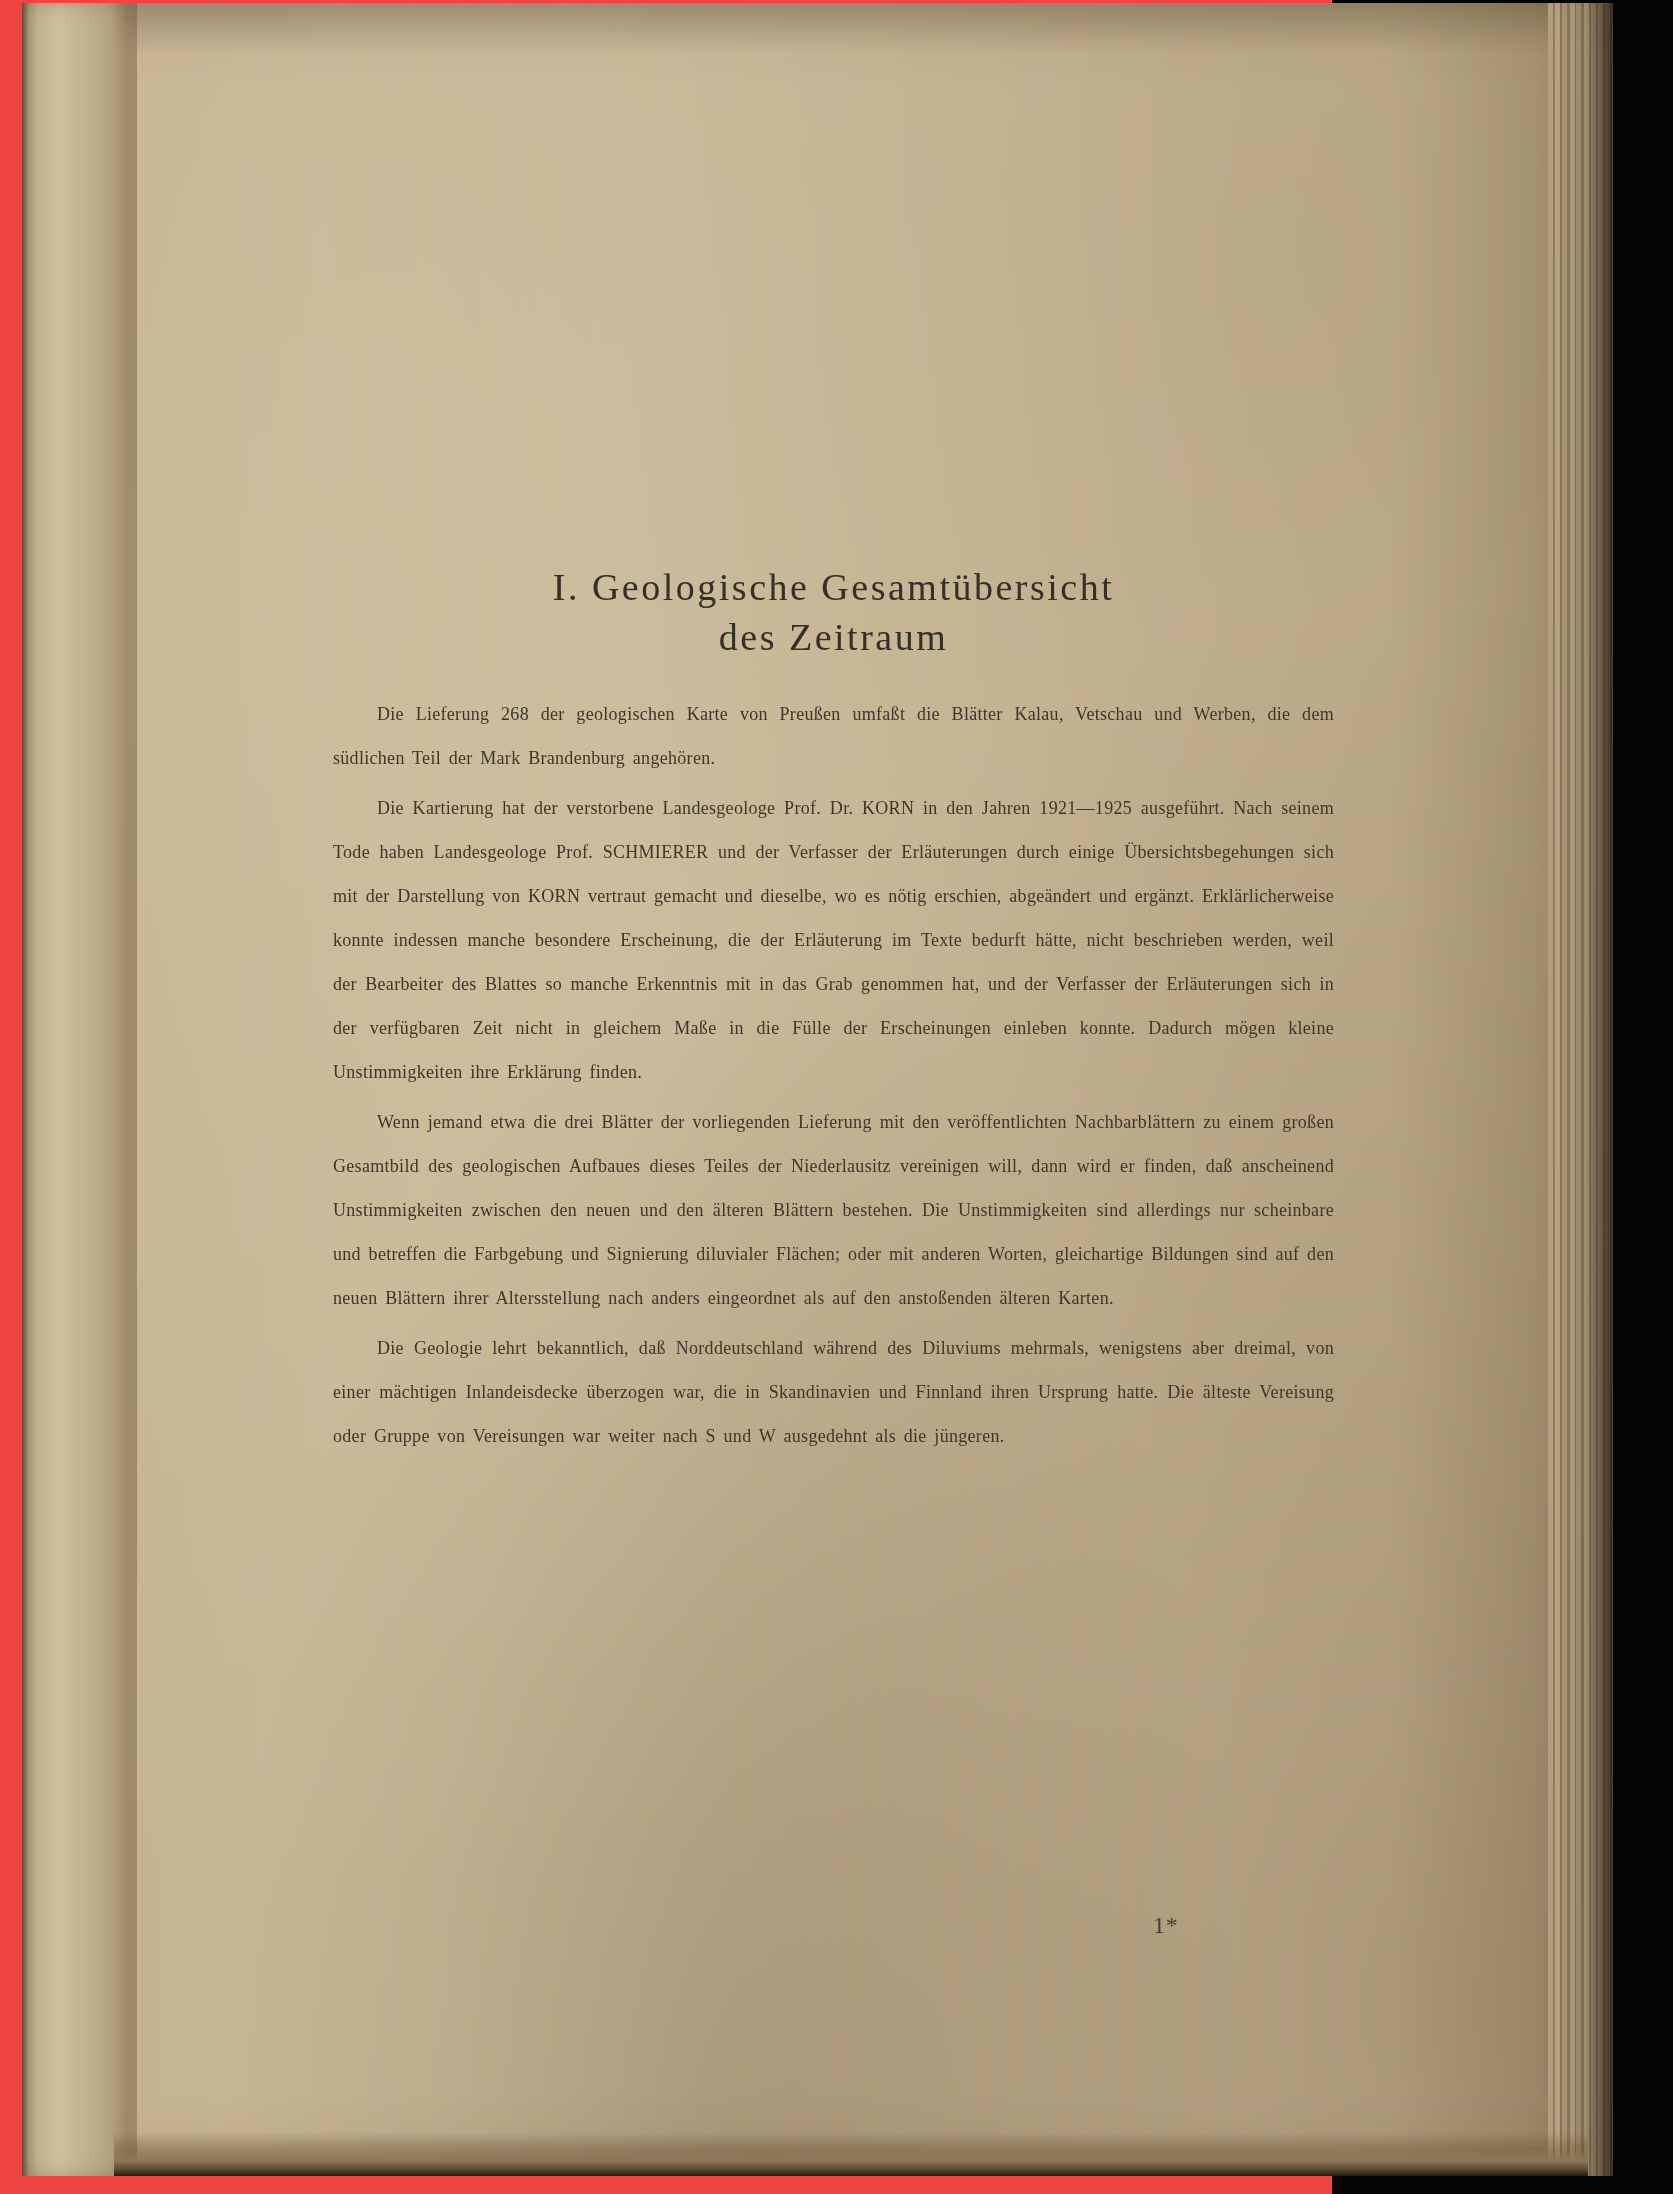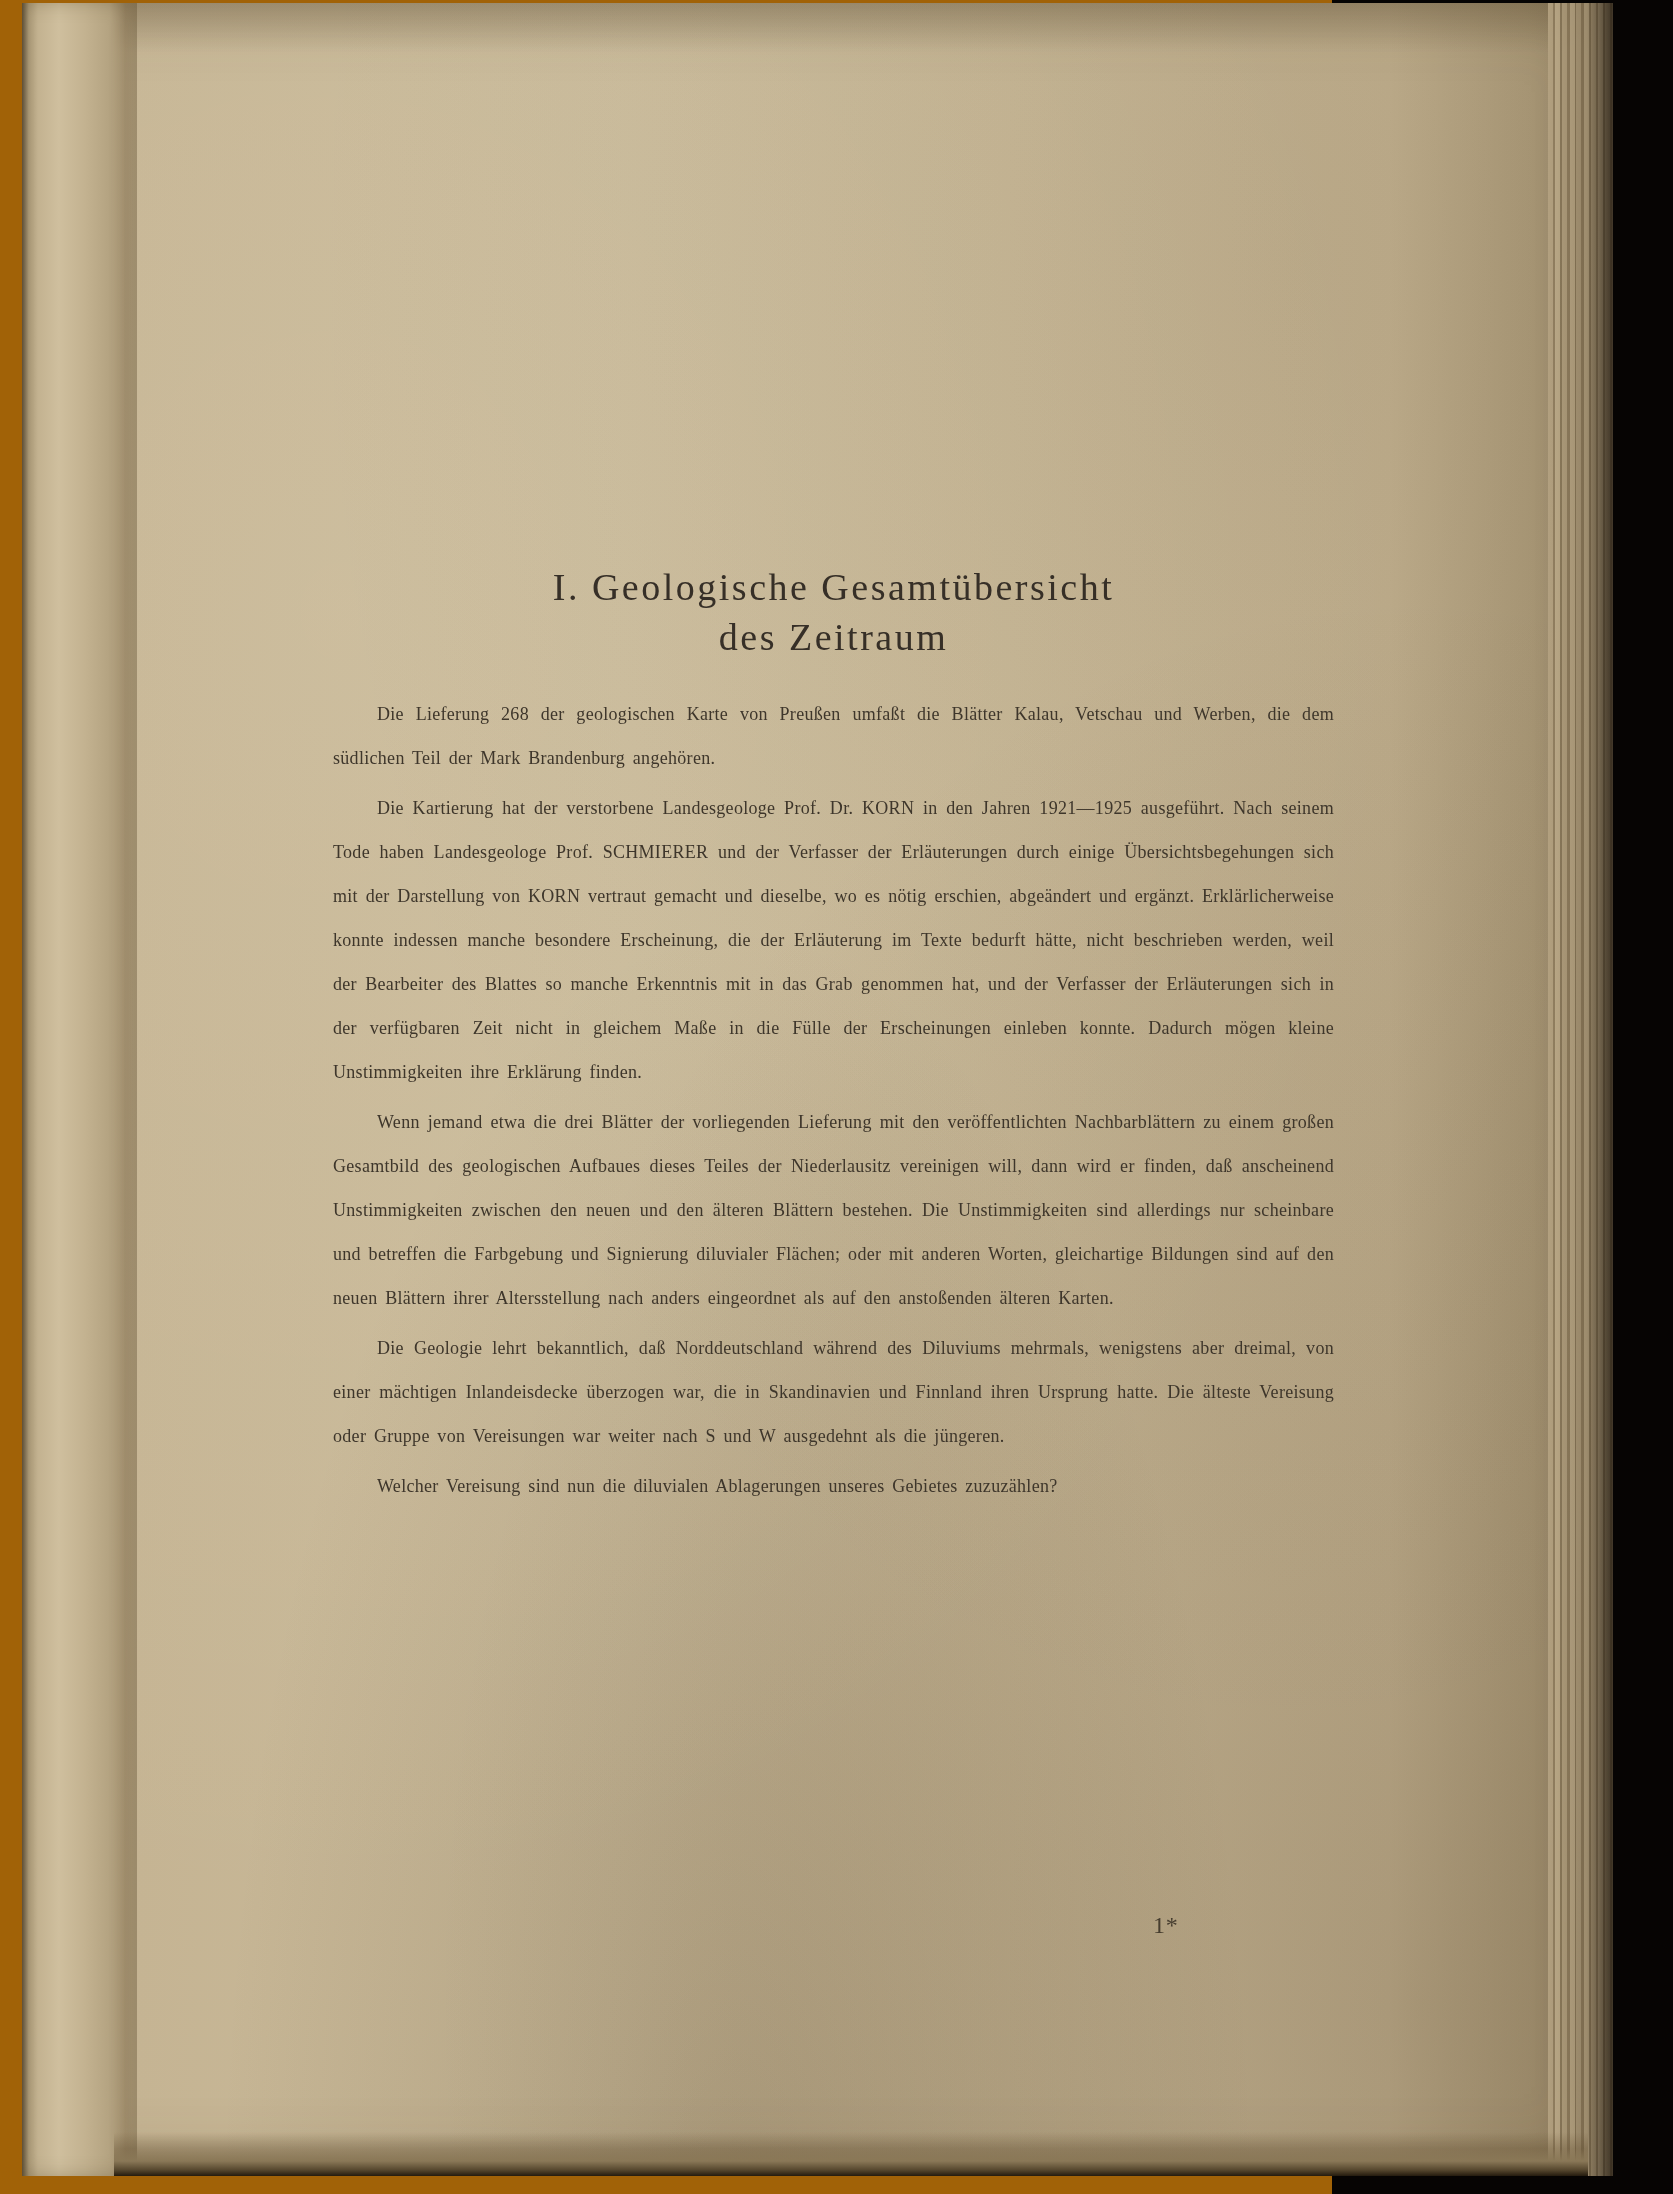--- a/index.html
+++ b/index.html
@@ -8,21 +8,21 @@
     background: #060403;
     width: 1673px;
     height: 2194px;
     overflow: hidden;
   }
 
   .scan {
     position: relative;
     width: 1332px;
     height: 2194px;
-    background: #a16207;
+    background: #ef4444;
   }
 
   
   .paper {
     position: absolute;
     left: 22px;
     top: 3.3px;
     width: 1591px;
     height: 2173px;
     background:
@@ -143,20 +143,19 @@
     <div class="content">
       <h1 class="chapter-title">
         <span>I. Geologische Gesamtübersicht</span><br>
         <span>des Zeitraum</span>
       </h1>
 
       <p class="body-par">Die Lieferung 268 der geologischen Karte von Preußen umfaßt die Blätter Kalau, Vetschau und Werben, die dem südlichen Teil der Mark Brandenburg angehören.</p>
       <p class="body-par">Die Kartierung hat der verstorbene Landesgeologe Prof. Dr. KORN in den Jahren 1921—1925 ausgeführt. Nach seinem Tode haben Landes­geologe Prof. SCHMIERER und der Verfasser der Erläuterungen durch einige Übersichtsbegehungen sich mit der Darstellung von KORN vertraut gemacht und dieselbe, wo es nötig erschien, abge­ändert und ergänzt. Erklärlicherweise konnte indessen manche be­sondere Erscheinung, die der Erläuterung im Texte bedurft hätte, nicht beschrieben werden, weil der Bearbeiter des Blattes so manche Erkenntnis mit in das Grab genommen hat, und der Verfasser der Erläuterungen sich in der verfügbaren Zeit nicht in gleichem Maße in die Fülle der Erscheinungen einleben konnte. Dadurch mögen kleine Unstimmigkeiten ihre Erklärung finden.</p>
       <p class="body-par">Wenn jemand etwa die drei Blätter der vorliegenden Lieferung mit den veröffentlichten Nachbarblättern zu einem großen Gesamt­bild des geologischen Aufbaues dieses Teiles der Niederlausitz vereinigen will, dann wird er finden, daß anscheinend Unstimmig­keiten zwischen den neuen und den älteren Blättern bestehen. Die Unstimmigkeiten sind allerdings nur scheinbare und betreffen die Farbgebung und Signierung diluvialer Flächen; oder mit anderen Worten, gleichartige Bildungen sind auf den neuen Blättern ihrer Altersstellung nach anders eingeordnet als auf den anstoßenden älte­ren Karten.</p>
       <p class="body-par">Die Geologie lehrt bekanntlich, daß Norddeutschland während des Diluviums mehrmals, wenigstens aber dreimal, von einer mächti­gen Inlandeisdecke überzogen war, die in Skandinavien und Finn­land ihren Ursprung hatte. Die älteste Vereisung oder Gruppe von Vereisungen war weiter nach S und W ausgedehnt als die jüngeren.</p>
-      <p class="body-par">Welcher Vereisung sind nun die diluvialen Ablagerungen unseres Gebietes zuzuzählen?</p>
     </div>
 
     <div class="sig">1*</div>
   </div>
 
 </div>
 
 
 </body></html>

